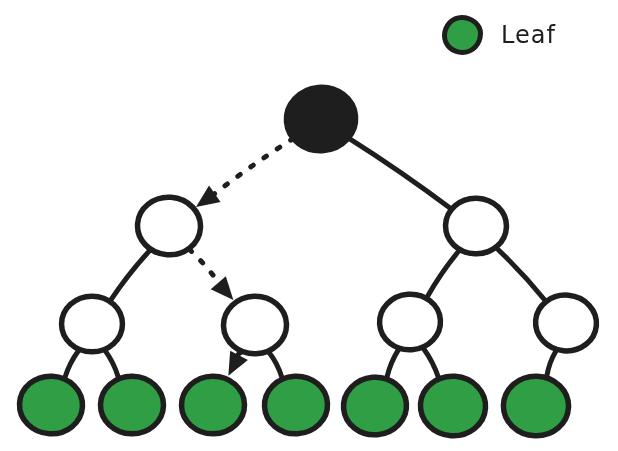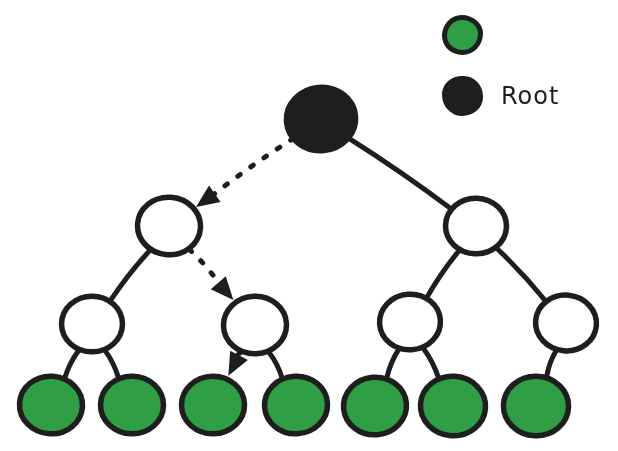--- a/index.html
+++ b/index.html
@@ -88,20 +88,17 @@
       <g>
         <polygon points="195.98451692395247,207.0043203232703 209.03564093860732,185.5877808746549 220.54817407601925,201.9420335558382" fill="#1e1e1e"></polygon>
         <polygon points="233.3585654530915,300.08718581227976 210.72580374230066,289.28171972596215 225.82447900758567,276.1656987884419" fill="#1e1e1e"></polygon>
         <polygon points="228.33951866666737,375.7818692063479 230.17671931505612,350.76937845117595 247.88467737181497,360.0660564309744" fill="#1e1e1e"></polygon>
       </g>
     </svg>
 
   <div class="legend">
     <div class="legend-row">
       <span class="swatch swatch-leaf"></span>
-    </div>
-    <div class="legend-row">
-      <span class="swatch swatch-root"></span>
-      <span class="legend-label">Root</span>
+      <span class="legend-label">Leaf</span>
     </div>
   </div>
 
 </div>
 
 </body></html>

